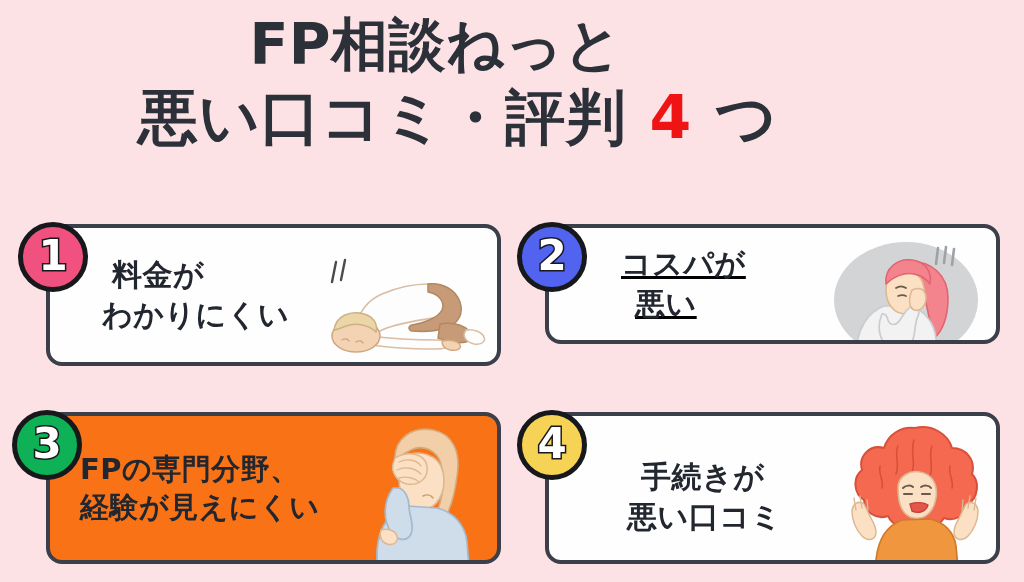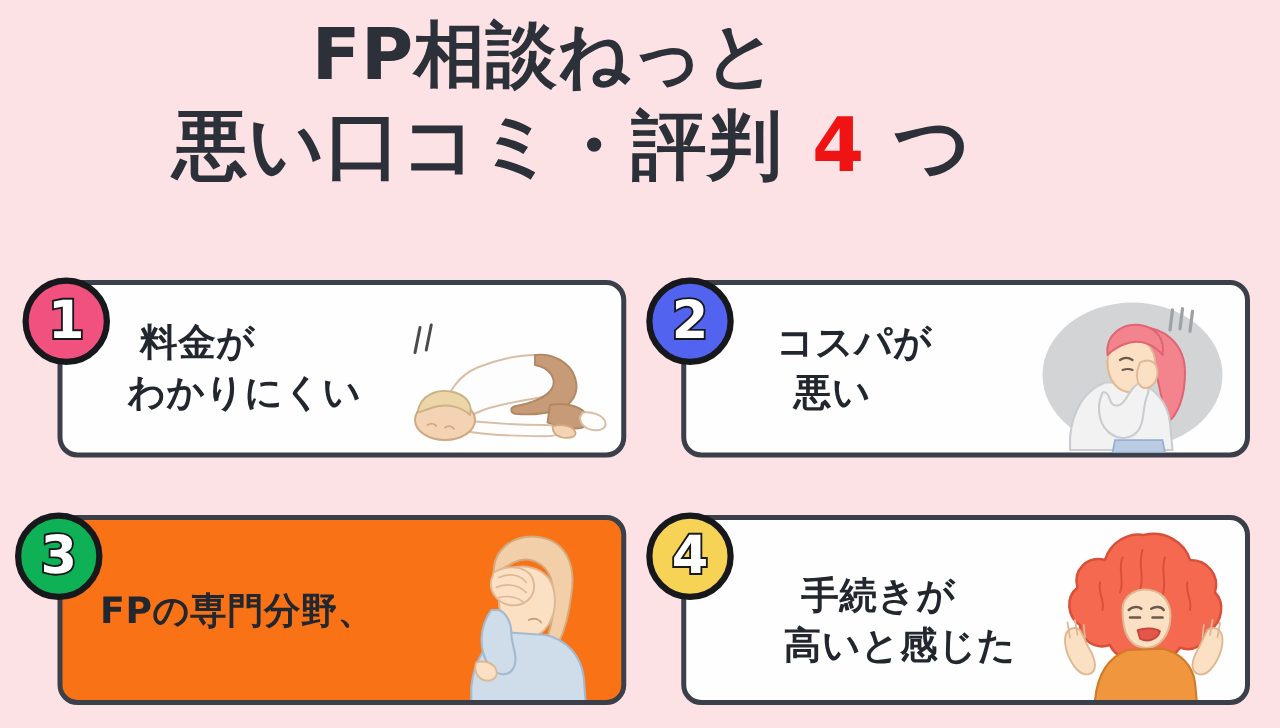--- a/index.html
+++ b/index.html
@@ -64,21 +64,21 @@
   }
 
   .card {
     position: absolute;
     box-sizing: border-box;
     background: #fefefe;
     border: 4px solid #3a3f4a;
     border-radius: 16px;
   }
   .card.pos-1 { left: 46px;  top: 2px;   width: 455px; height: 142px; }
-  .card.pos-2 { left: 545px; top: 2px;   width: 455px; height: 142px; }
+  .card.pos-2 { left: 545px; top: 2px;   width: 455px; height: 120px; text-decoration: underline; }
   .card.pos-3 { left: 46px;  top: 190px; width: 455px; height: 152px; }
   .card.pos-4 { left: 545px; top: 190px; width: 455px; height: 152px; }
 
   .card-inner {
     position: relative;
     width: 100%;
     height: 100%;
     display: flex;
     align-items: center;
     justify-content: flex-end;
@@ -224,20 +224,21 @@
             <path d="M86 56 C94 52 100 56 100 64 C100 72 94 78 88 76 C84 74 83 68 84 62 Z" fill="#fbe0c4" stroke="#ddb892" stroke-width="1.5"></path>
           </svg>
         </div>
       </div>
     </div>
 
     <div class="card pos-3" style="border-color: rgb(58, 63, 74); background: #f97316;">
       <div class="card-inner">
         <div class="card-text">
           <span class="l">FPの専門分野、</span>
+          <span class="l">経験が見えにくい</span>
         </div>
         <div class="card-art">
           <svg class="art-svg art-3" viewBox="0 0 118 150">
 
             <path d="M30 44 C28 20 48 8 68 12 C88 16 96 34 92 58 C90 74 86 88 82 96 L72 94 C78 78 80 60 76 46 C72 32 58 26 46 32 C38 36 32 40 30 44 Z" fill="#f2cfa8" stroke="#d3ab7d" stroke-width="1.6" stroke-linejoin="round"></path>
 
             <path d="M38 40 C52 30 74 36 78 54 C82 74 72 92 56 92 C42 92 34 78 34 60 C34 52 35 45 38 40 Z" fill="#fbe0c4" stroke="#ddb892" stroke-width="1.6"></path>
 
             <path d="M42 88 C24 94 14 110 12 132 L12 150 L104 150 L102 124 C100 106 88 94 72 90 Z" fill="#cfdce9" stroke="#a5b9cd" stroke-width="1.7" stroke-linejoin="round"></path>
 
@@ -255,21 +256,21 @@
             <path d="M16 112 C22 110 30 112 32 118 C34 124 28 128 22 126 C16 124 14 117 16 112 Z" fill="#fbe0c4" stroke="#ddb892" stroke-width="1.5"></path>
           </svg>
         </div>
       </div>
     </div>
 
     <div class="card pos-4" style="border-color: rgb(58, 63, 74); background: rgb(254, 254, 254);">
       <div class="card-inner">
         <div class="card-text">
           <span class="l">手続きが</span>
-          <span class="l">高いと感じた</span>
+          <span class="l">悪い口コミ</span>
         </div>
         <div class="card-art">
           <svg class="art-svg art-4" viewBox="0 0 150 148">
 
             <path d="M75 8 C92 4 108 14 112 28 C126 28 136 40 132 54 C140 62 138 78 128 84 C126 96 114 102 104 98
                      C98 108 84 110 76 102 C66 110 52 106 48 96 C36 100 24 92 24 80 C14 74 12 58 22 50
                      C18 36 30 24 44 28 C48 14 62 6 75 8 Z" fill="#f4694f" stroke="#d9503a" stroke-width="2" stroke-linejoin="round"></path>
             <g stroke="#d9503a" stroke-width="1.6" fill="none" stroke-linecap="round">
               <path d="M58 26 C54 36 60 44 56 54"></path>
               <path d="M74 20 C70 32 76 42 72 52"></path>

